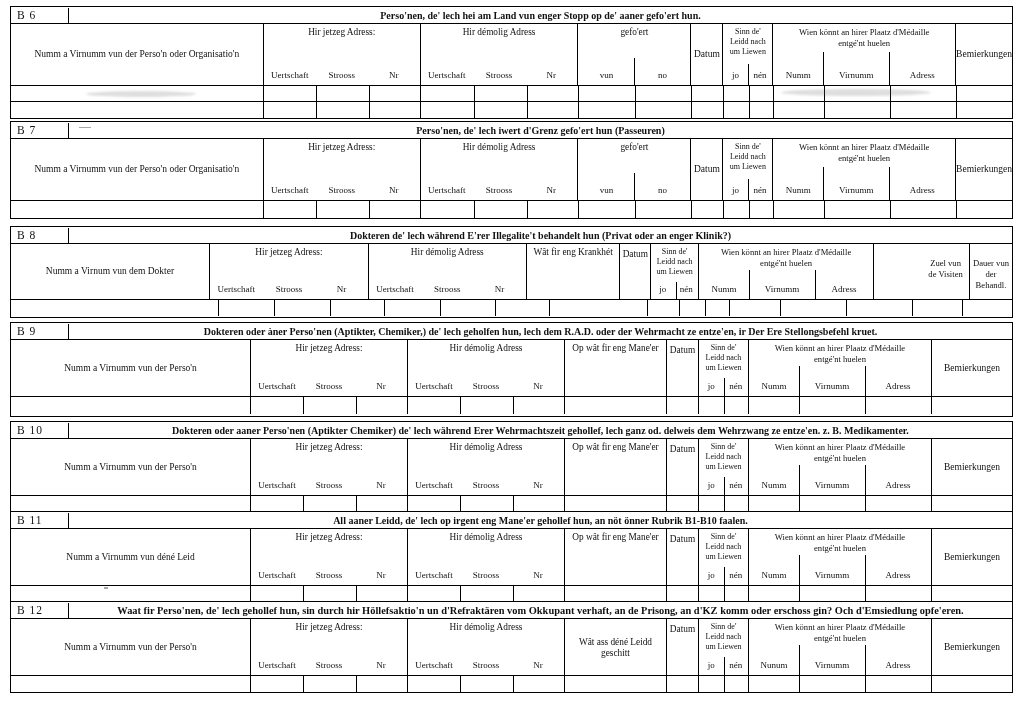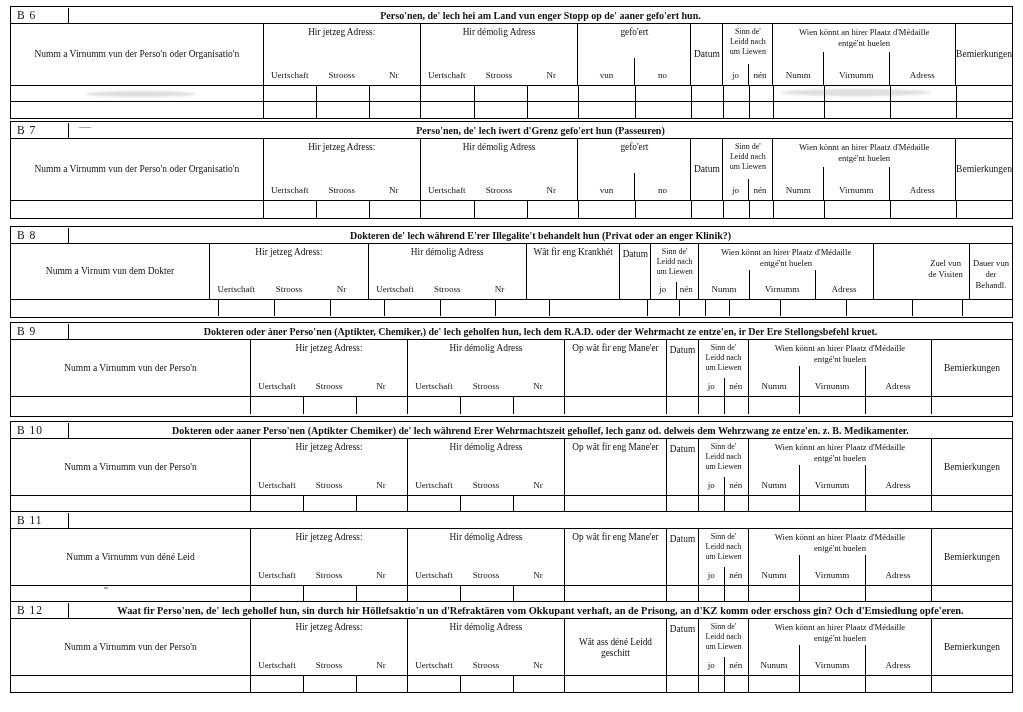--- a/index.html
+++ b/index.html
@@ -585,20 +585,21 @@
             <div class="inner-v" style="left:116px;"></div>
           </div>
         <div class="bcell" style="flex:1 1 auto;"></div>
       </div>
     </div>
   </div>
 
   <div class="section" style="top:511px;height:94px;">
     <div class="sec-head">
       <div class="sec-code">B 11</div>
+      <div class="sec-title">All aaner Leidd, de' lech op irgent eng Mane'er gehollef hun, an nöt önner Rubrik B1-B10 faalen.</div>
     </div>
 
     <div class="hdr-row" style="height:57px;">
       <div class="hdr-cell" style="width:240px;">
         <div class="centered np">Numm a Virnumm vun déné Leid</div>
       </div>
       <div class="hdr-cell" style="width:157px;">
         <span class="cap">Hir jetzeg Adress:</span>
         <div class="sub">
           <span>Uertschaft</span>

